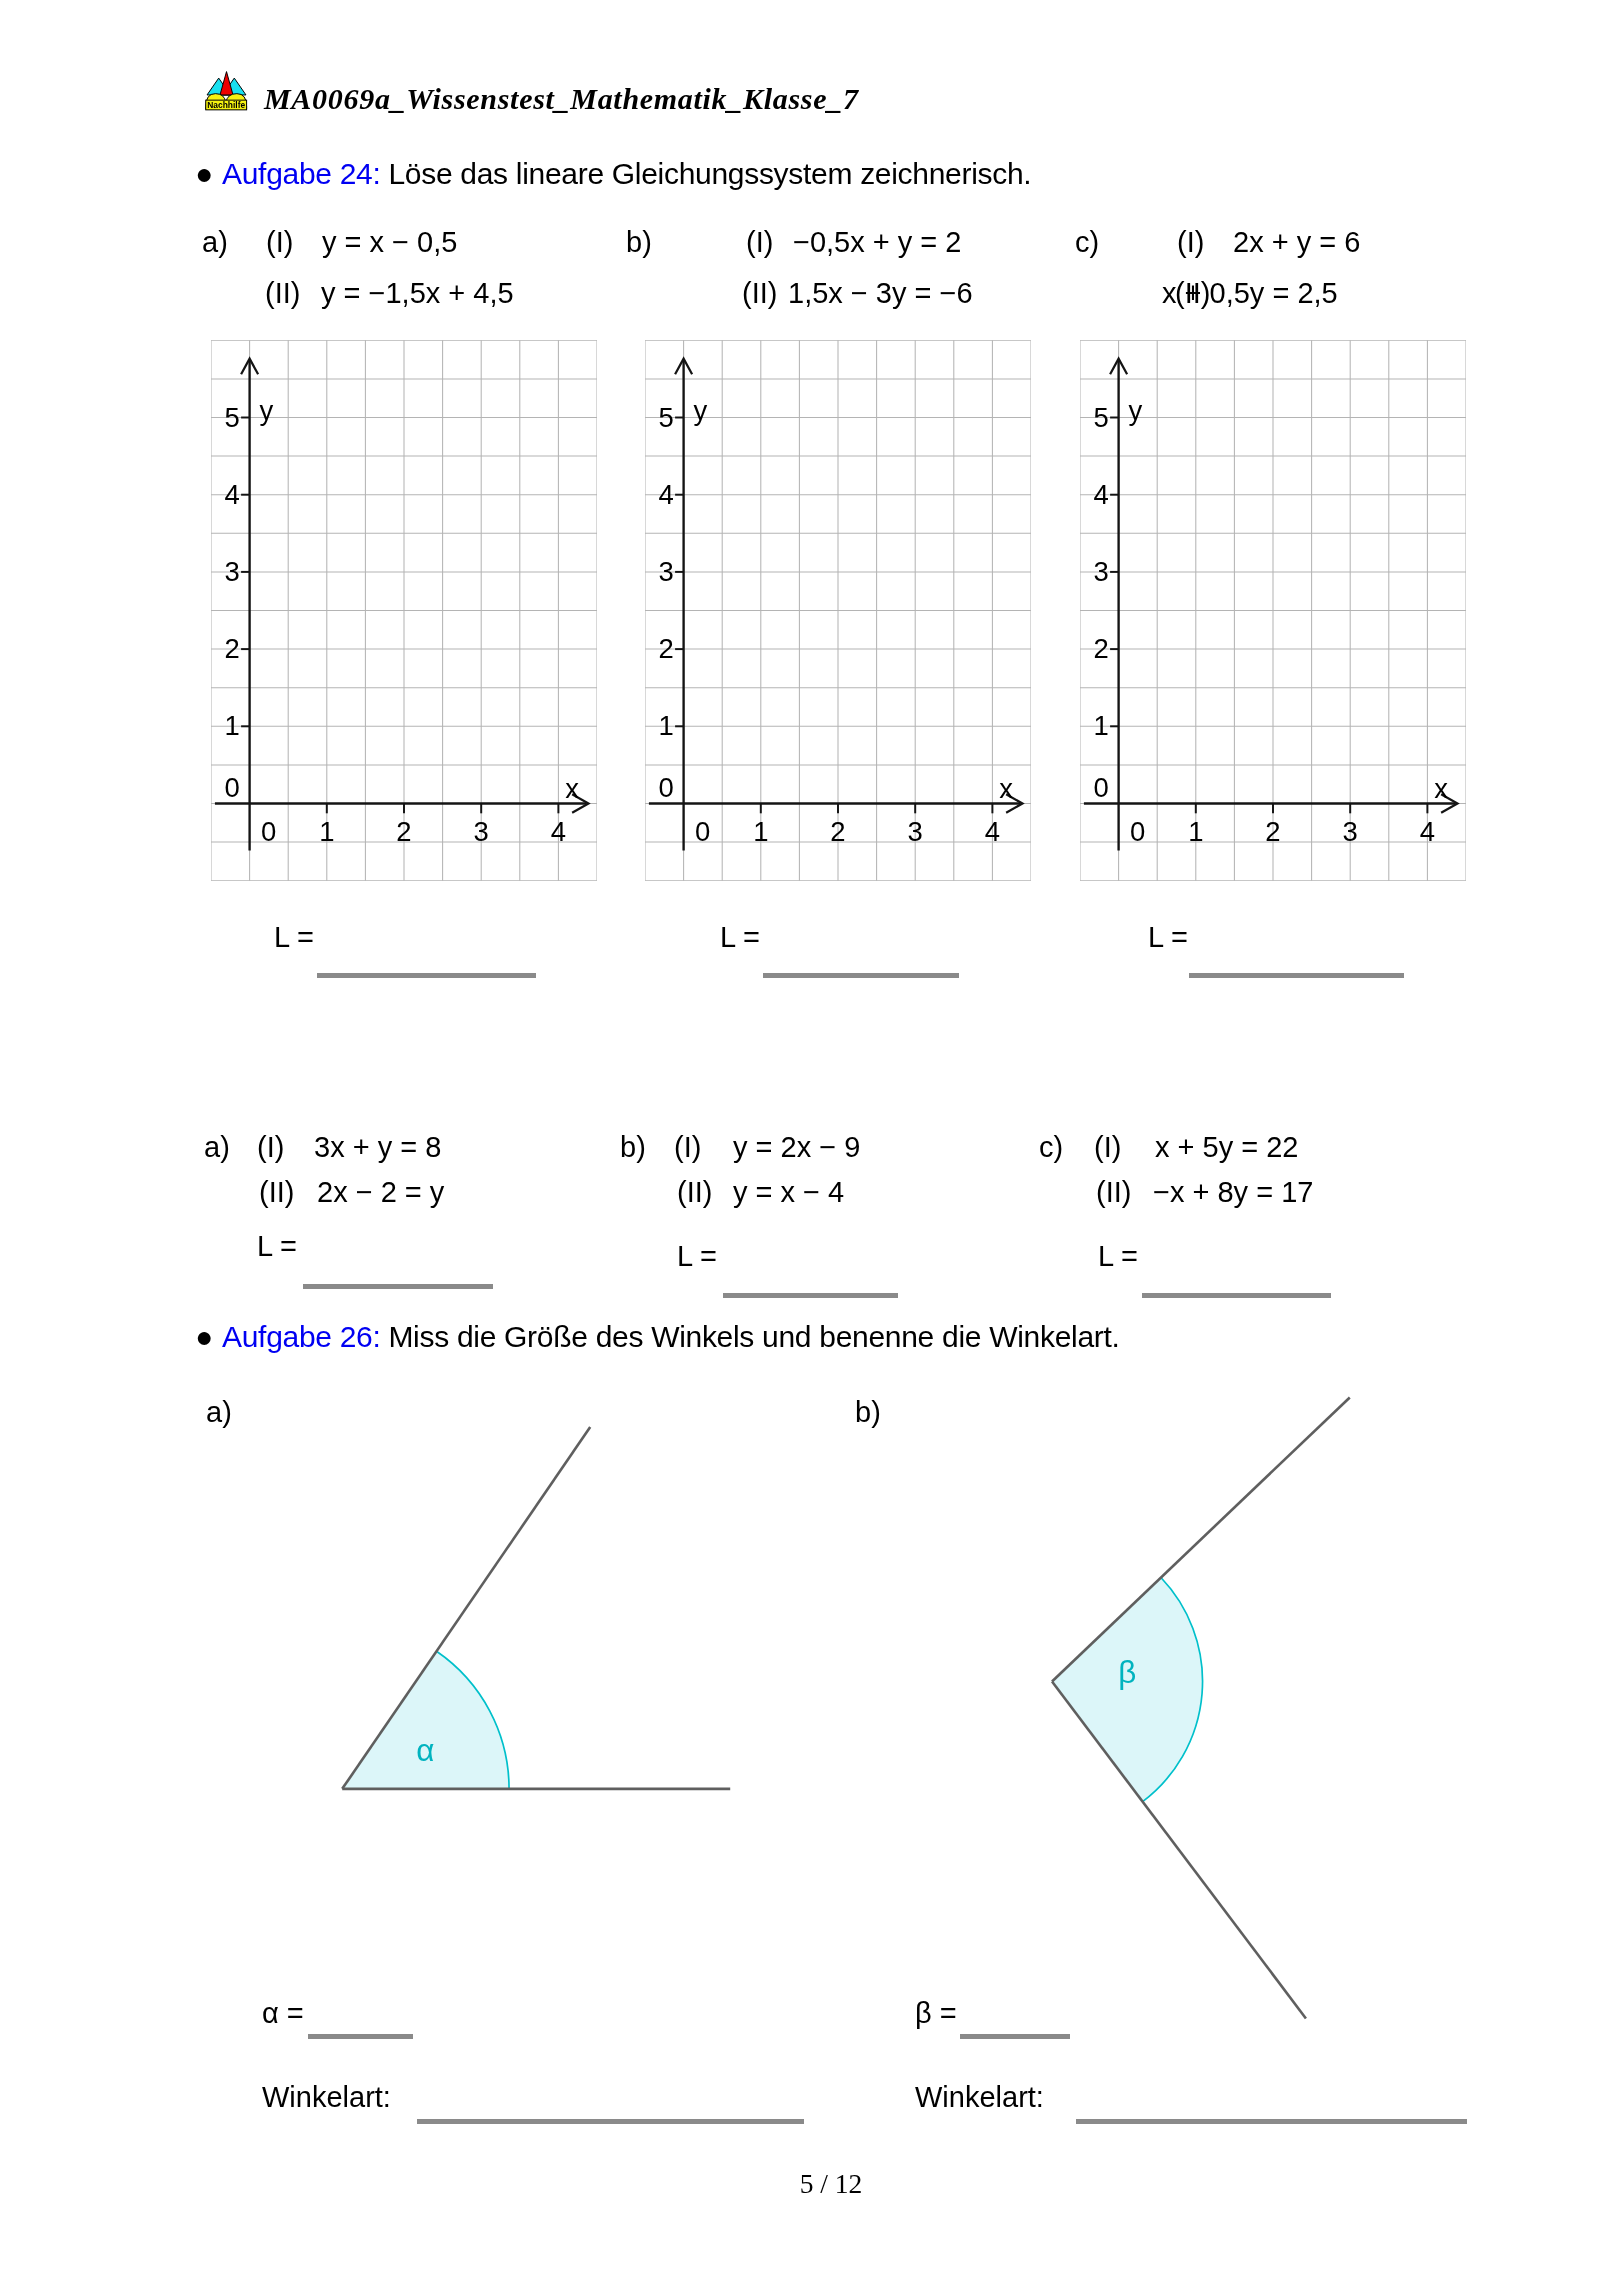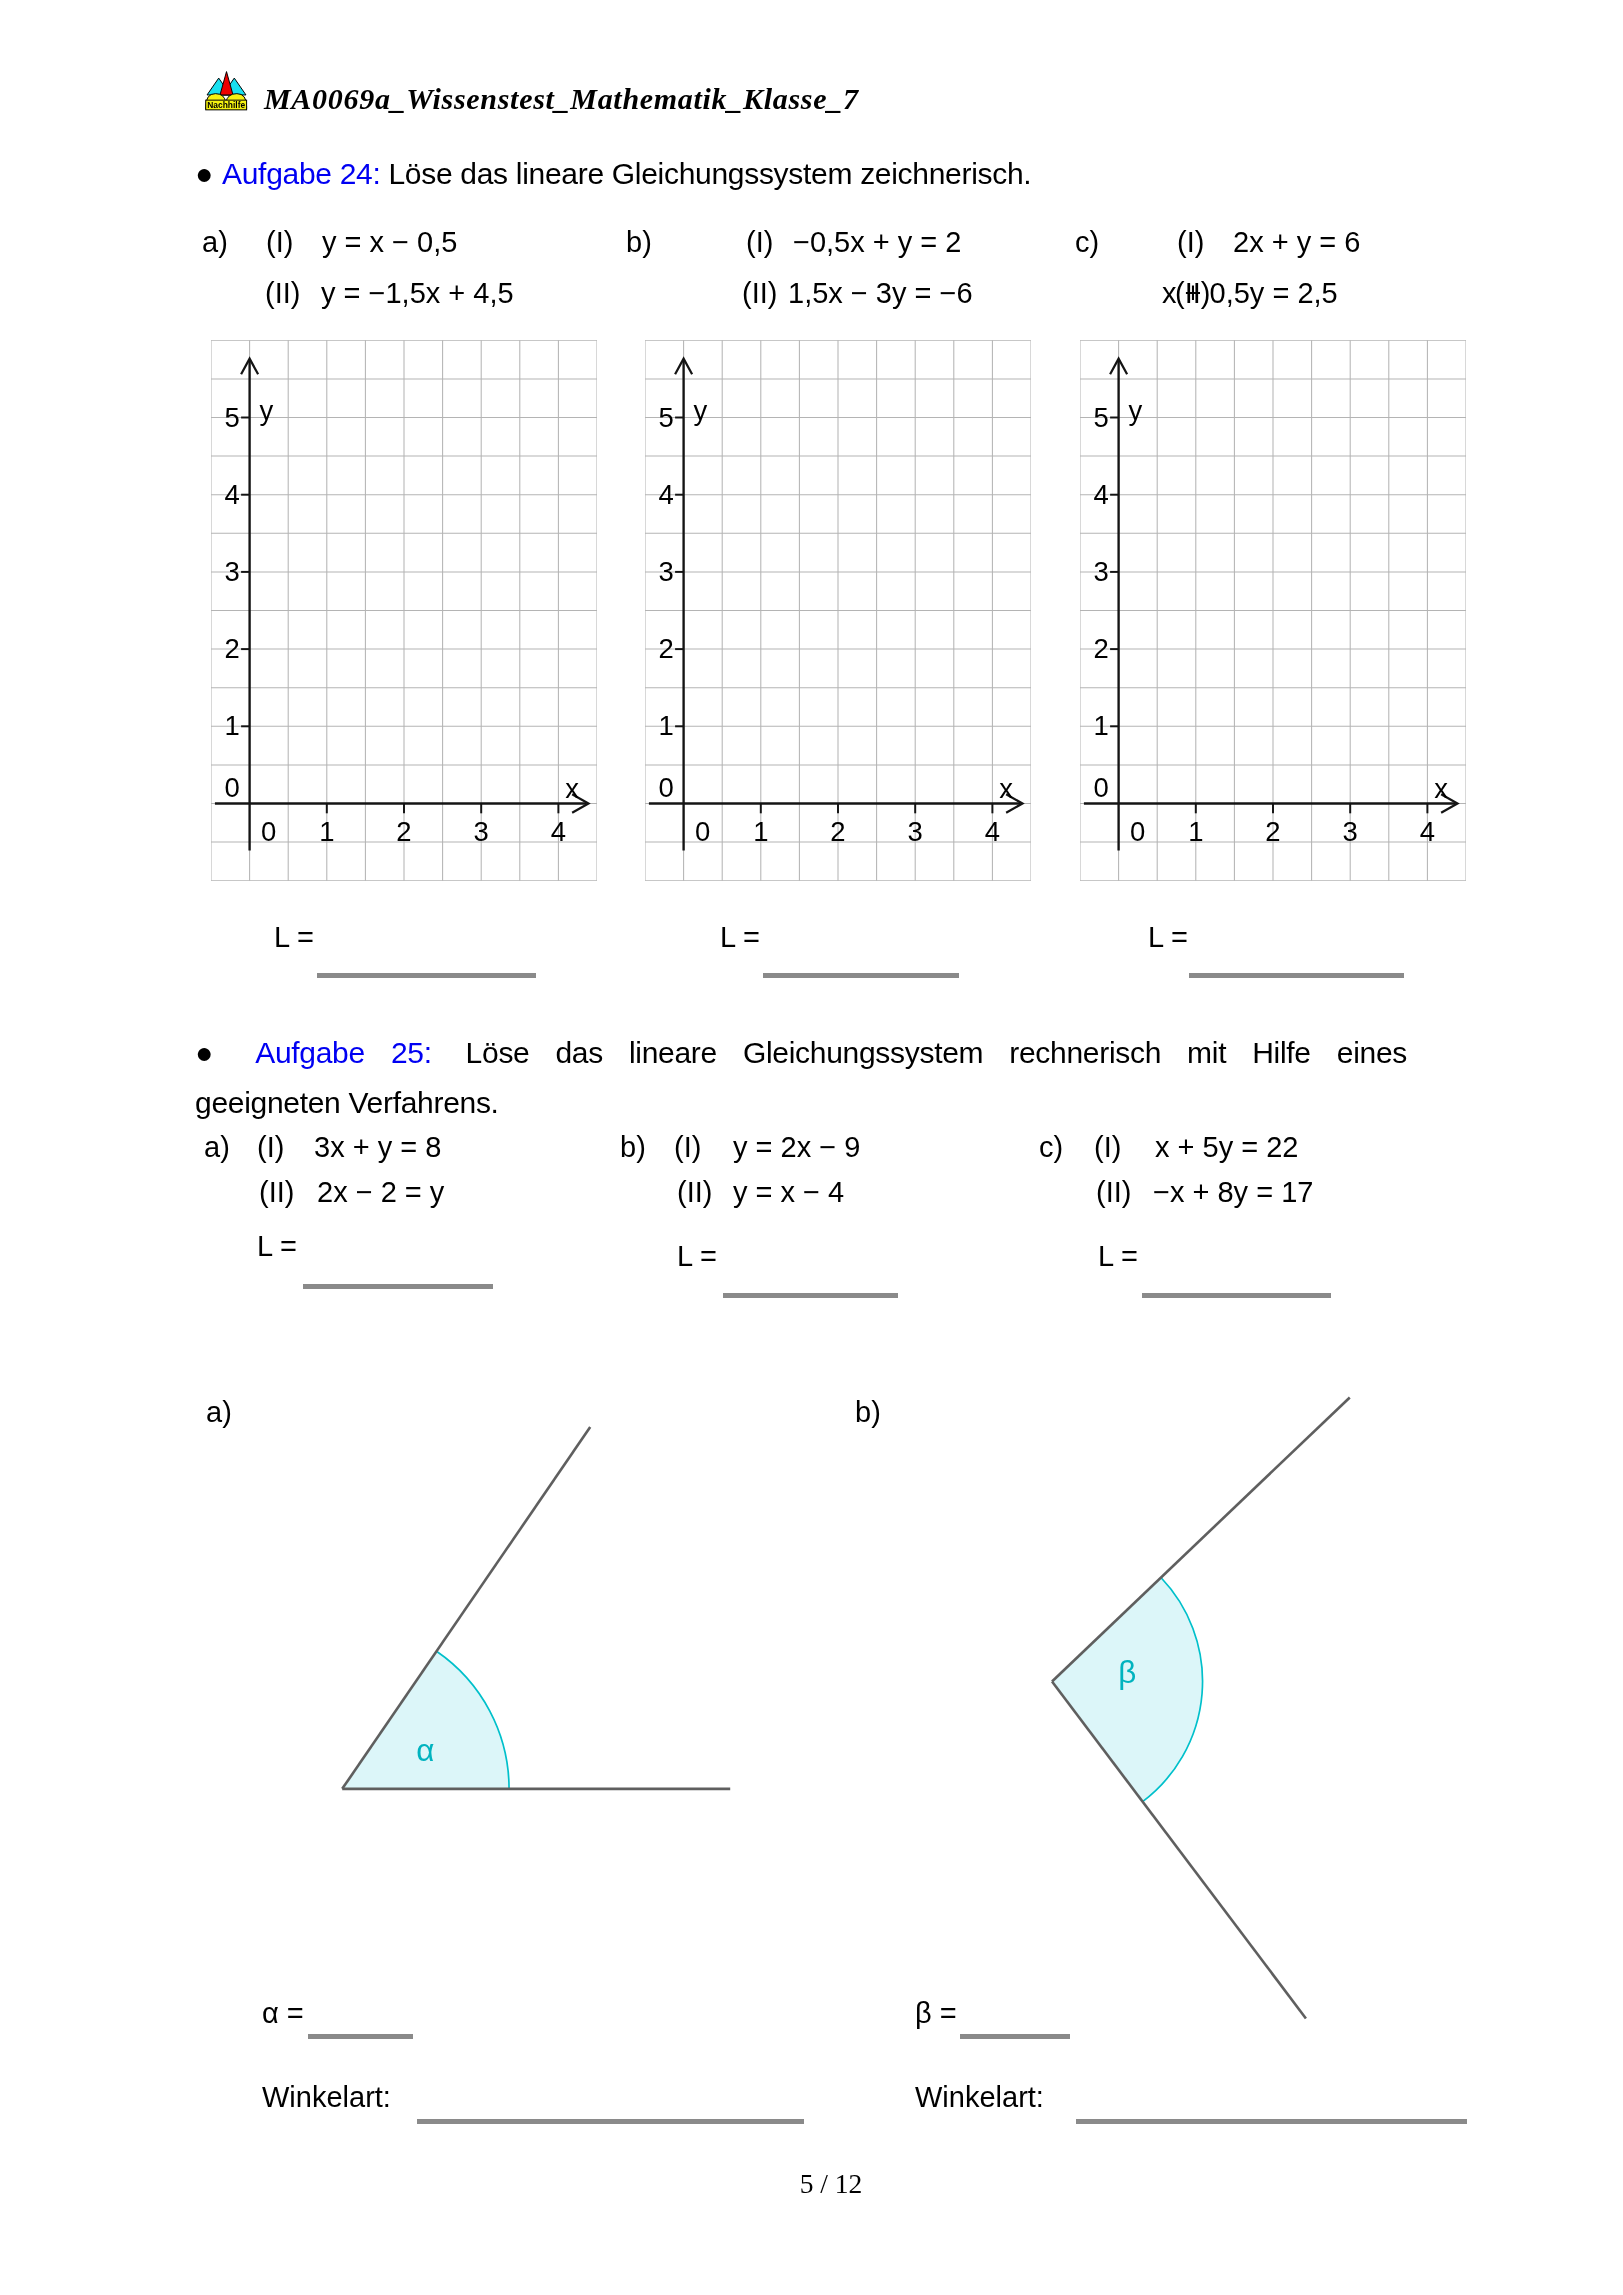--- a/index.html
+++ b/index.html
@@ -231,24 +231,20 @@
       <text x="552" y="700" text-anchor="middle" font-size="42" fill="#000">x</text>
     </svg>
 
   <div class="abs sol-label" style="left:274px;top:920px;">L =</div>
   <div class="abs answer-line" style="left:317px;top:973px;width:219px;"></div>
   <div class="abs sol-label" style="left:720px;top:920px;">L =</div>
   <div class="abs answer-line" style="left:763px;top:973px;width:196px;"></div>
   <div class="abs sol-label" style="left:1148px;top:920px;">L =</div>
   <div class="abs answer-line" style="left:1189px;top:973px;width:215px;"></div>
 
-  <div class="abs heading-justified" style="left:195px;top:1028px;">
-    <div class="l1"><span class="bullet">●</span> <span class="task-label">Aufgabe 25:</span> <span>Löse das lineare Gleichungssystem rechnerisch mit Hilfe eines</span></div>
-    <div class="l2">geeigneten Verfahrens.</div>
-  </div>
 
   <div class="abs part-name" style="left:204px;top:1130px;">a)</div>
   <div class="abs eq" style="left:257px;top:1130px;">(I)</div>
   <div class="abs eq" style="left:314px;top:1130px;">3x + y = 8</div>
   <div class="abs eq" style="left:259px;top:1175px;">(II)</div>
   <div class="abs eq" style="left:317px;top:1175px;">2x − 2 = y</div>
 
   <div class="abs part-name" style="left:620px;top:1130px;">b)</div>
   <div class="abs eq" style="left:674px;top:1130px;">(I)</div>
   <div class="abs eq" style="left:733px;top:1130px;">y = 2x − 9</div>
@@ -261,20 +257,23 @@
   <div class="abs eq" style="left:1096px;top:1175px;">(II)</div>
   <div class="abs eq" style="left:1153px;top:1175px;">−x + 8y = 17</div>
 
   <div class="abs sol-label" style="left:257px;top:1229px;">L =</div>
   <div class="abs answer-line" style="left:303px;top:1284px;width:190px;"></div>
   <div class="abs sol-label" style="left:677px;top:1239px;">L =</div>
   <div class="abs answer-line" style="left:723px;top:1293px;width:175px;"></div>
   <div class="abs sol-label" style="left:1098px;top:1239px;">L =</div>
   <div class="abs answer-line" style="left:1142px;top:1293px;width:189px;"></div>
 
+  <div class="abs task-heading" style="left:195px;top:1318px;">
+    <span class="bullet">●</span><span class="task-label">Aufgabe 26:</span><span>Miss die Größe des Winkels und benenne die Winkelart.</span>
+  </div>
 
   <div class="abs part-name" style="left:206px;top:1395px;">a)</div>
   <div class="abs part-name" style="left:855px;top:1395px;">b)</div>
 
   <svg class="abs" style="left:301px;top:1394px;" width="458" height="439" viewBox="0 0 700 670">
     <path d="M63,603 L207.1,392.6 A255,255 0 0 1 318,603 Z" fill="var(--angle-fill,#dcf6f9)" stroke="none"></path>
     <path d="M207.1,392.6 A255,255 0 0 1 318,603" fill="none" stroke="var(--angle-stroke,#00c0cb)" stroke-width="2.6"></path>
     <line x1="63" y1="603" x2="656" y2="603" stroke="var(--ray-gray,#5f5f5f)" stroke-width="4.5"></line>
     <line x1="63" y1="603" x2="442" y2="50" stroke="var(--ray-gray,#5f5f5f)" stroke-width="4"></line>
     <text class="angle-label-text" x="190" y="560" text-anchor="middle">α</text>

